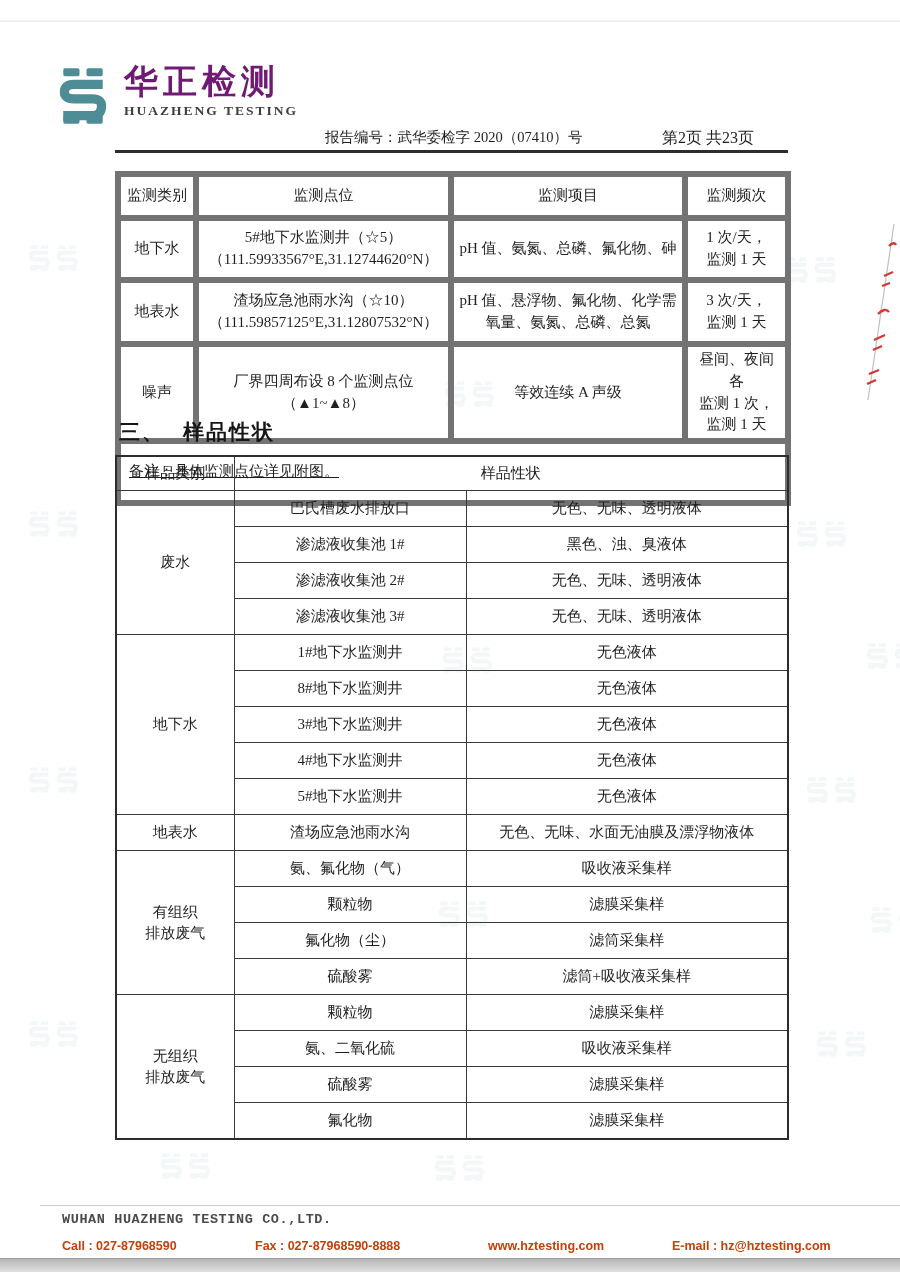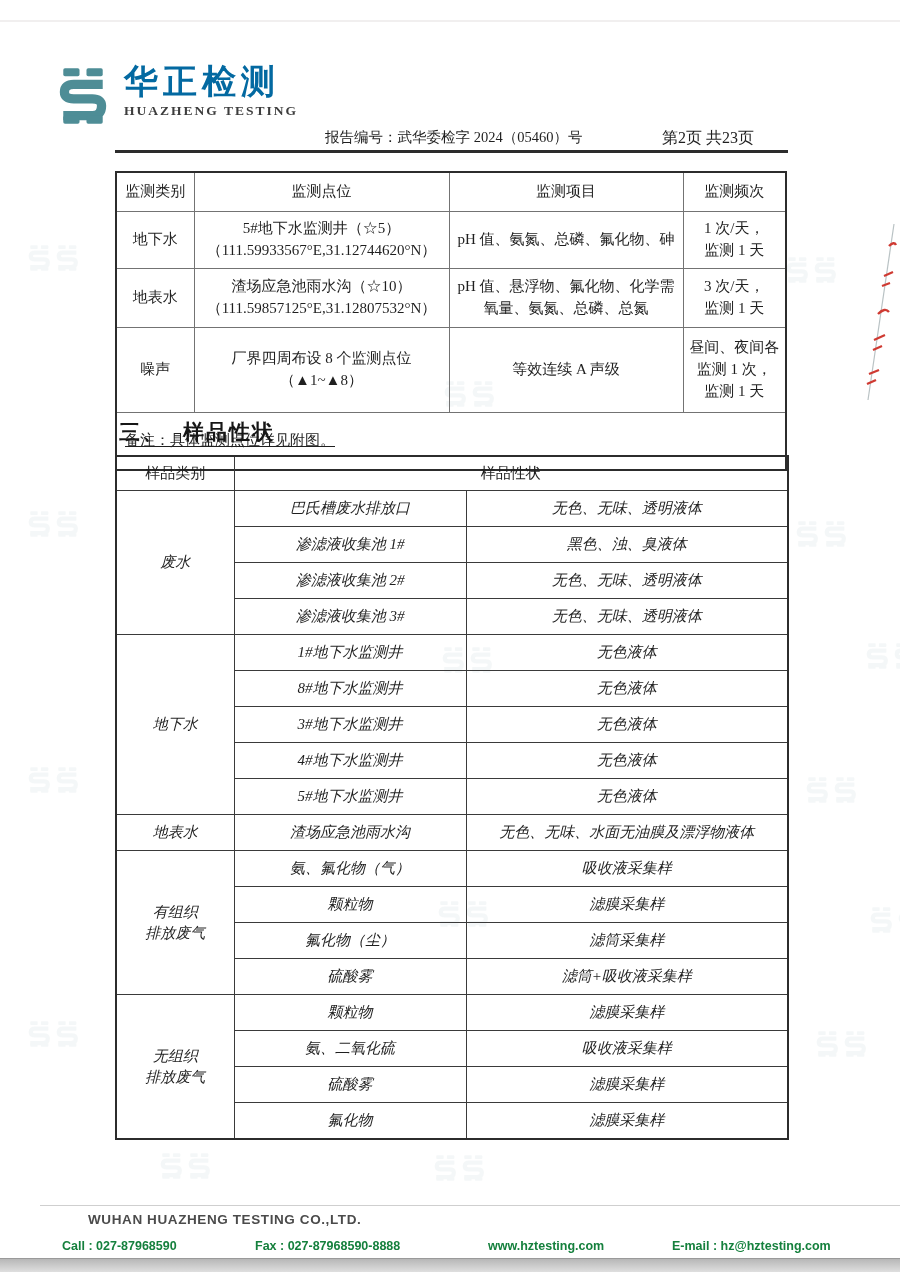--- a/index.html
+++ b/index.html
@@ -6,60 +6,60 @@
   .page{
     position:relative;width:900px;height:1272px;background:#fff;overflow:hidden;
     font-family:"Liberation Serif","DejaVu Serif",serif;color:#1f1f1f;
   }
   .scan-line-top{position:absolute;left:0;top:20px;width:900px;height:2px;background:#f1efef;}
 
   
   .logo{position:absolute;left:54px;top:60px;display:flex;align-items:flex-start;}
   .logo-mark{width:58px;height:72px;color:#4e8d96;}
   .logo-text{margin-left:12px;padding-top:4px;}
-  .logo-cn{font-size:34px;font-weight:bold;color:#0369a1;letter-spacing:5px;line-height:1.05;}
+  .logo-cn{font-size:34px;font-weight:bold;color:#701a75;letter-spacing:5px;line-height:1.05;}
   .logo-en{font-size:13.5px;font-weight:bold;color:#3d3d3d;letter-spacing:2px;margin-top:3px;}
 
   
   .report-no{position:absolute;left:325px;top:128px;font-size:14.5px;}
   .page-info{position:absolute;left:662px;top:128px;font-size:16px;}
   .header-rule{position:absolute;left:115px;top:150px;width:673px;height:2.5px;background:#2c2c2c;}
 
   
   table{border-collapse:collapse;table-layout:fixed;}
   .monitoring-table{position:absolute;left:115px;top:171px;width:672px;font-size:15px;}
   .monitoring-table th,.monitoring-table td{
-    border:1px solid #737373;text-align:center;vertical-align:middle;
+    border:6px solid #737373;text-align:center;vertical-align:middle;
     padding:2px 4px;white-space:pre-line;line-height:1.45;font-weight:normal;
   }
   .monitoring-table{border:2px solid #2c2c2c;}
   .monitoring-table thead th{height:34px;}
   .monitoring-table tbody tr:nth-child(1) td{height:52px;}
   .monitoring-table tbody tr:nth-child(2) td{height:54px;}
   .monitoring-table tbody tr:nth-child(3) td{height:80px;}
   .monitoring-table .note-cell{text-align:left;height:28px;padding-left:8px;white-space:normal;text-decoration:underline;}
 
   .section-title{position:absolute;left:119px;top:418px;font-size:21px;font-weight:bold;
     letter-spacing:2px;color:#161616;}
   .section-title .gap{display:inline-block;width:18px;}
 
   .sample-table{position:absolute;left:115px;top:455px;width:672px;font-size:15px;border:2px solid #2c2c2c;}
   .sample-table th,.sample-table td{
     border:1px solid #3a3a3a;text-align:center;vertical-align:middle;
     padding:1px 4px;white-space:pre-line;line-height:1.4;font-weight:normal;
   }
   .sample-table thead th{height:31px;}
-  .sample-table tbody td{height:33px;font-style:italic;}
+  .sample-table tbody td{height:33px;}
 
   
   .footer-rule{position:absolute;left:40px;top:1205px;width:860px;height:1px;background:#cfcfcf;}
-  .footer-company{position:absolute;left:62px;top:1212px;font-family:Liberation Sans, sans-serif;
-    font-size:13.5px;font-weight:bold;color:#4b4b4b;letter-spacing:0.6px;margin-left:26px;}
+  .footer-company{position:absolute;left:62px;top:1212px;font-family:Liberation Mono, monospace;
+    font-size:13.5px;font-weight:bold;color:#4b4b4b;letter-spacing:0.6px;}
   .footer-item{position:absolute;top:1239px;font-family:"Liberation Sans","DejaVu Sans",sans-serif;
-    font-size:12.5px;color:#15803d;font-weight:bold;}
+    font-size:12.5px;color:#c2410c;font-weight:bold;}
   .footer-call{left:62px;}
   .footer-fax{left:255px;}
   .footer-web{left:488px;}
   .footer-mail{left:672px;}
   .bottom-strip{position:absolute;left:0;top:1258px;width:900px;height:14px;
     background:linear-gradient(#b7b7b7,#e2e2e2);border-top:1px solid #9a9a9a;}
 
   
   .watermark{position:absolute;color:#9fb8bd;opacity:0.10;pointer-events:none;}
   .watermark svg{display:block;}
@@ -178,21 +178,21 @@
       <svg width="58" height="72" viewBox="0 0 100 100">
           <use href="#hz-mark"></use>
         </svg>
     </span>
     <span class="logo-text">
       <div class="logo-cn">华正检测</div>
       <div class="logo-en">HUAZHENG  TESTING</div>
     </span>
   </div>
 
-  <div class="report-no">报告编号：武华委检字 2024（05460）号</div>
+  <div class="report-no">报告编号：武华委检字 2020（07410）号</div>
   <div class="page-info">第2页 共23页</div>
   <div class="header-rule"></div>
 
   <table class="monitoring-table">
     <colgroup>
         <col style="width:78px">
         <col style="width:255px">
         <col style="width:234px">
         <col style="width:103px">
       </colgroup>

